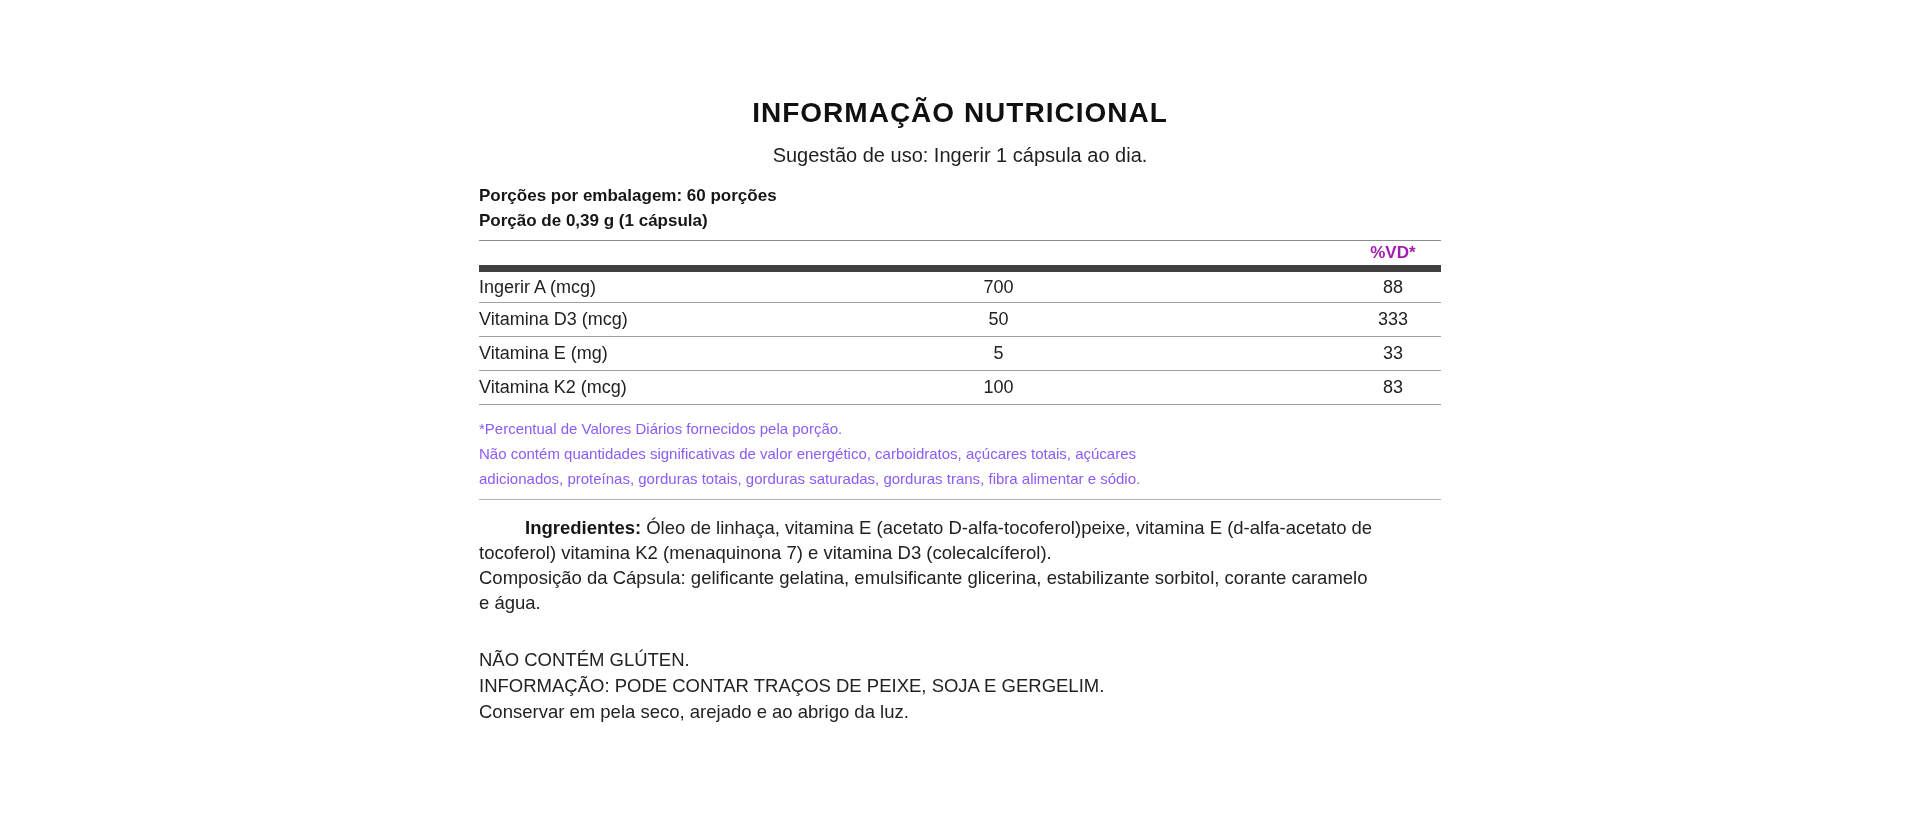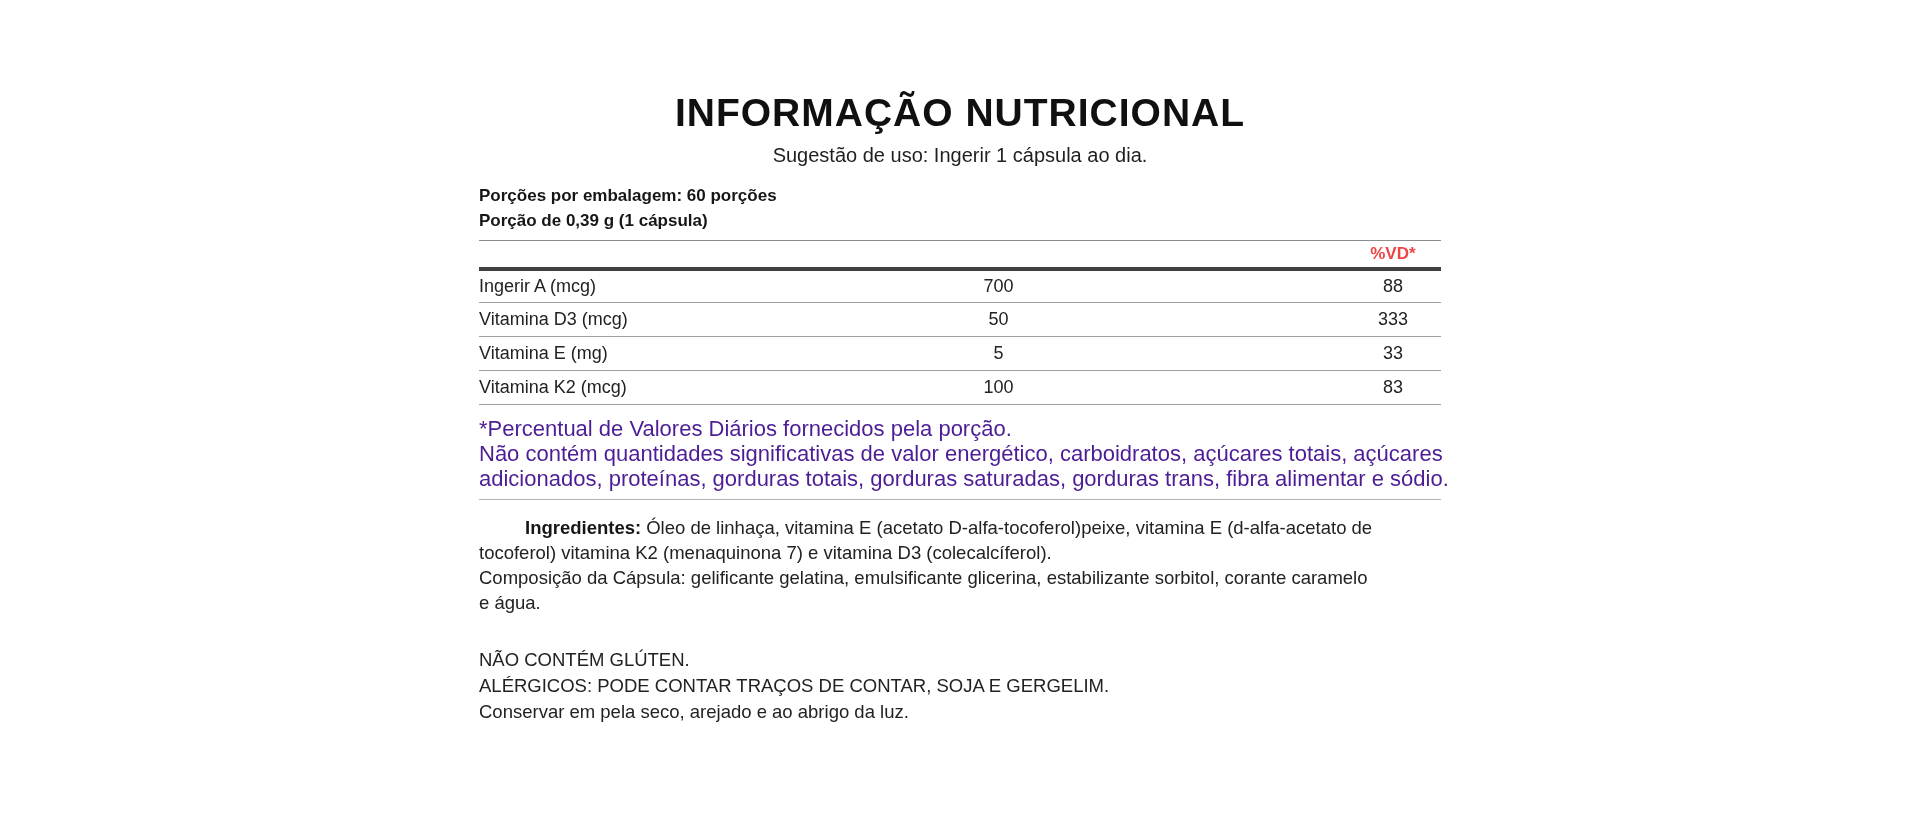--- a/index.html
+++ b/index.html
@@ -16,21 +16,21 @@
     color: #202020;
   }
   .sheet {
     width: 962px;
     margin: 0 auto;
     padding-top: 94px;
   }
   .title {
     margin: 0;
     text-align: center;
-    font-size: 39px;
+    font-size: 28px;
     font-weight: bold;
     letter-spacing: 1px;
     color: #101010;
     line-height: 38px;
   }
   .subtitle {
     margin: 11px 0 8px 0;
     text-align: center;
     font-size: 20px;
     color: #1f1f1f;
@@ -50,40 +50,40 @@
     table-layout: fixed;
     border-top: 1.5px solid #8c8c8c;
   }
   table.nutrition-table col.c1 { width: 18%; }
   table.nutrition-table col.c2 { width: 72%; }
   table.nutrition-table col.c3 { width: 10%; }
   table.nutrition-table th {
     height: 28px;
     font-size: 17px;
     font-weight: bold;
-    color: #ef4444;
+    color: #a21caf;
     vertical-align: middle;
-    border-bottom: 4px solid #404040;
+    border-bottom: 7px solid #404040;
     padding: 0;
   }
   table.nutrition-table td {
     height: 34px;
     font-size: 18px;
     color: #222222;
     vertical-align: middle;
     border-bottom: 1px solid #a0a0a0;
     padding: 0;
     white-space: nowrap;
   }
   .cell-left   { text-align: left; }
   .cell-center { text-align: center; }
   .footnote {
     margin-top: 11px;
-    font-size: 22px;
-    color: #4c1d95;
+    font-size: 15px;
+    color: #8b5cf6;
     line-height: 25px;
   }
   .divider {
     margin: 8px 0 0 0;
     border: none;
     border-top: 1px solid #b4b4b4;
     height: 0;
   }
   .ingredients {
     margin-top: 15px;
@@ -168,17 +168,17 @@
     <div class="textline">
       <span class="bold-runin">Ingredientes:</span><span>Óleo de linhaça, vitamina E (acetato D-alfa-tocoferol)peixe, vitamina E (d-alfa-acetato de</span>
     </div>
     <div class="textline">tocoferol) vitamina K2 (menaquinona 7) e vitamina D3 (colecalcíferol).</div>
     <div class="textline">Composição da Cápsula: gelificante gelatina, emulsificante glicerina, estabilizante sorbitol, corante caramelo</div>
     <div class="textline">e água.</div>
   </div>
 
   <div class="notices">
     <div class="textline">NÃO CONTÉM GLÚTEN.</div>
-    <div class="textline">ALÉRGICOS: PODE CONTAR TRAÇOS DE CONTAR, SOJA E GERGELIM.</div>
+    <div class="textline">INFORMAÇÃO: PODE CONTAR TRAÇOS DE PEIXE, SOJA E GERGELIM.</div>
     <div class="textline">Conservar em pela seco, arejado e ao abrigo da luz.</div>
   </div>
 
 </div>
 
 </body></html>

